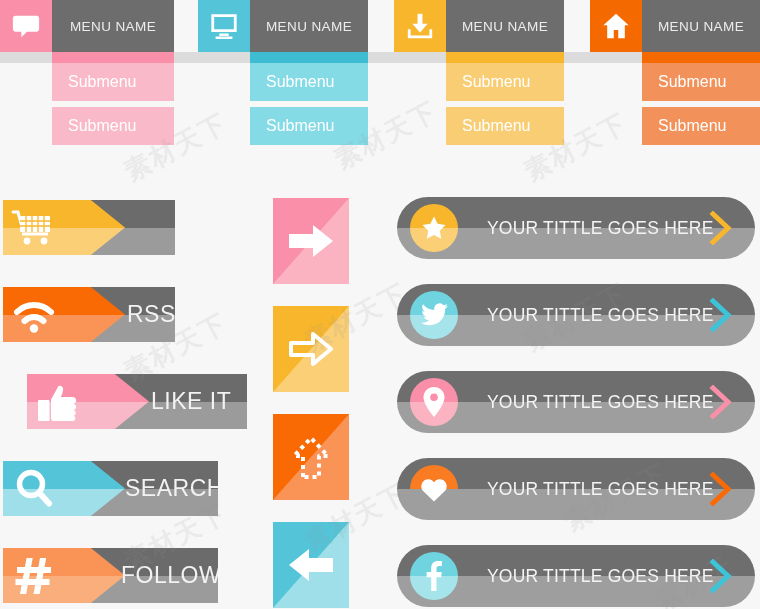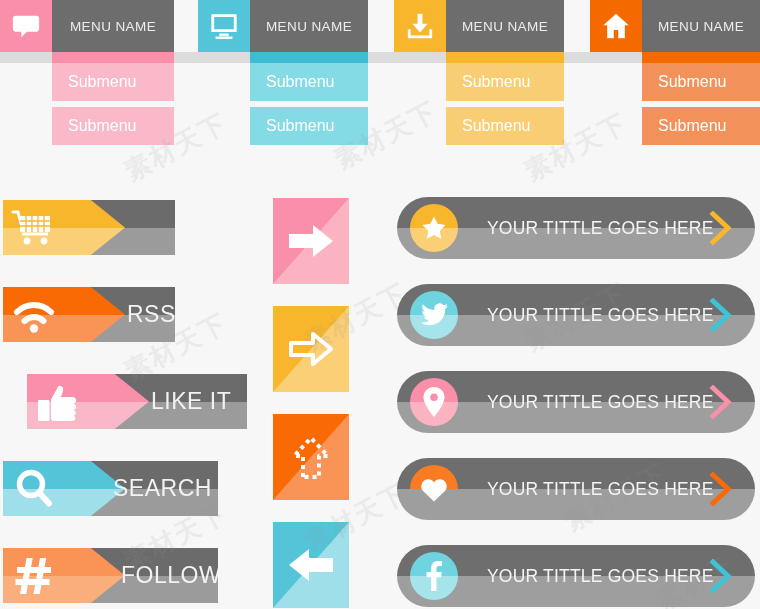--- a/index.html
+++ b/index.html
@@ -208,21 +208,21 @@
         <div class="tag-arrow" style="width:122px;clip-path:polygon(0 0,72% 0,100% 50%,72% 100%,0 100%)">
           <div class="ar-top" style="background:#54c5d9"></div>
           <div class="ar-bot" style="background:#9fdfe9"></div>
         </div>
         <div class="tag-ico">
           <svg width="42" height="42" viewBox="0 0 42 42">
             <circle fill="none" stroke="#fff" stroke-width="5.5" cx="18" cy="16" r="11.5"></circle>
             <path fill="none" stroke="#fff" stroke-width="6" stroke-linecap="round" d="M26.5 25 36 35.5"></path>
           </svg>
         </div>
-        <div class="tag-label" style="left:110px">SEARCH</div>
+        <div class="tag-label" style="left:122px">SEARCH</div>
       </div>
       <div class="tagbtn" style="left: 3px; top: 548px; width: 215px;">
         <div class="tag-top tag-gray-top"></div>
         <div class="tag-bot tag-gray-bot"></div>
         <div class="tag-arrow" style="width:122px;clip-path:polygon(0 0,72% 0,100% 50%,72% 100%,0 100%)">
           <div class="ar-top" style="background:#f99456"></div>
           <div class="ar-bot" style="background:#f9ae7c"></div>
         </div>
         <div class="tag-ico">
           <svg width="42" height="42" viewBox="0 0 42 42">

